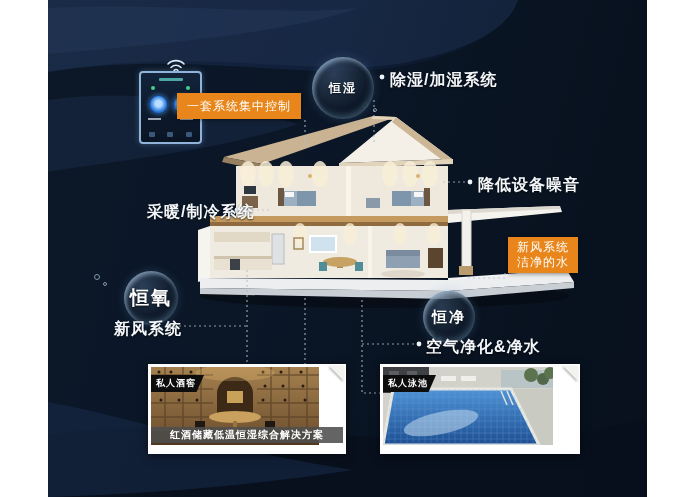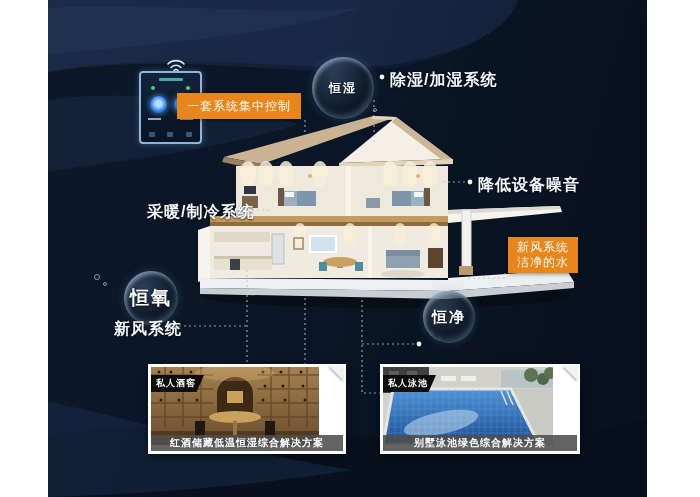--- a/index.html
+++ b/index.html
@@ -33,21 +33,21 @@
         background:radial-gradient(circle at 50% 45%, #b9ddff 0 3px, #2f7fe0 60%, #123a6e 100%);
         border:1px solid #1a4f9a;box-shadow:0 0 5px rgba(80,150,230,.8);}
   .dv-bar{position:absolute;width:13px;height:2px;background:#cfd8e2;opacity:.75;}
   .dv-sq{position:absolute;bottom:5px;width:6px;height:5px;background:#3b577a;border-radius:1px;}
   
   .photo{position:absolute;width:174px;height:84px;background:#fff;border:3px solid #fdfdfd;
         box-shadow:0 2px 8px rgba(0,0,0,.55);padding-left:18px;}
   .photo .img{position:absolute;inset:0;overflow:hidden;}
   .photo .tag{position:absolute;left:0;top:8px;background:#0d0d0d;color:#fff;font-size:9px;font-weight:700;
         letter-spacing:1px;padding:2px 8px 2px 5px;clip-path:polygon(0 0,100% 0,86% 100%,0 100%);}
-  .photo .cap{position:absolute;left:0;right:0;bottom:0;height:16px;background:rgba(78,78,78,.88);
+  .photo .cap{position:absolute;left:0;right:0;bottom:8px;height:16px;background:rgba(78,78,78,.88);
         color:#fff;font-size:10px;font-weight:700;letter-spacing:1px;display:flex;align-items:center;justify-content:center;white-space:nowrap;}
   .photo .fold{position:absolute;right:-1px;top:-1px;width:0;height:0;
         border-top:15px solid #f2f2ef;border-left:15px solid transparent;filter:drop-shadow(-1px 1px 1px rgba(0,0,0,.3));}
 </style>
 </head>
 <body>
 
 <div class="stage">
 
   <svg class="bg-svg" viewBox="0 0 599 497">
@@ -204,20 +204,21 @@
   <div class="note" style="left:342px;top:70px">除湿/加湿系统</div>
 
   <div class="note" style="left:430px;top:175px">降低设备噪音</div>
 
   <div class="note" style="left:99px;top:202px">采暖/制冷系统</div>
 
   <div class="bubble" style="left:76px;top:271px;width:54px;height:54px;font-size:19px">恒氧</div>
   <div class="note" style="left:66px;top:319px">新风系统</div>
 
   <div class="bubble" style="left:375px;top:291px;width:52px;height:52px;font-size:15px">恒净</div>
+  <div class="note" style="left:378px;top:337px">空气净化&amp;净水</div>
 
   <div class="tag-orange" id="benefit-label">
     <span>新风系统</span>
     <span>洁净的水</span>
   </div>
 
   <div class="photo" style="left:100px;top:364px">
     <div class="img">
       <svg width="168" height="78" viewBox="0 0 168 78">
         <defs>
@@ -305,16 +306,15 @@
         <polygon points="10,22 128,22 156,78 0,78" fill="url(#mosaic)"></polygon>
         <ellipse cx="58" cy="56" rx="38" ry="11" fill="#cfe6f5" opacity="0.5" transform="rotate(-12 58 56)"></ellipse>
         <g stroke="#e2e2e0" stroke-width="1.5" fill="none">
           <line x1="118" y1="24" x2="124" y2="38"></line>
             <line x1="124" y1="24" x2="130" y2="38"></line>
         </g>
       </svg>
     </div>
     <div class="fold"></div>
     <div class="tag">私人泳池</div>
-    <div class="cap">别墅泳池绿色综合解决方案</div>
   </div>
 
 </div>
 
 </body></html>

